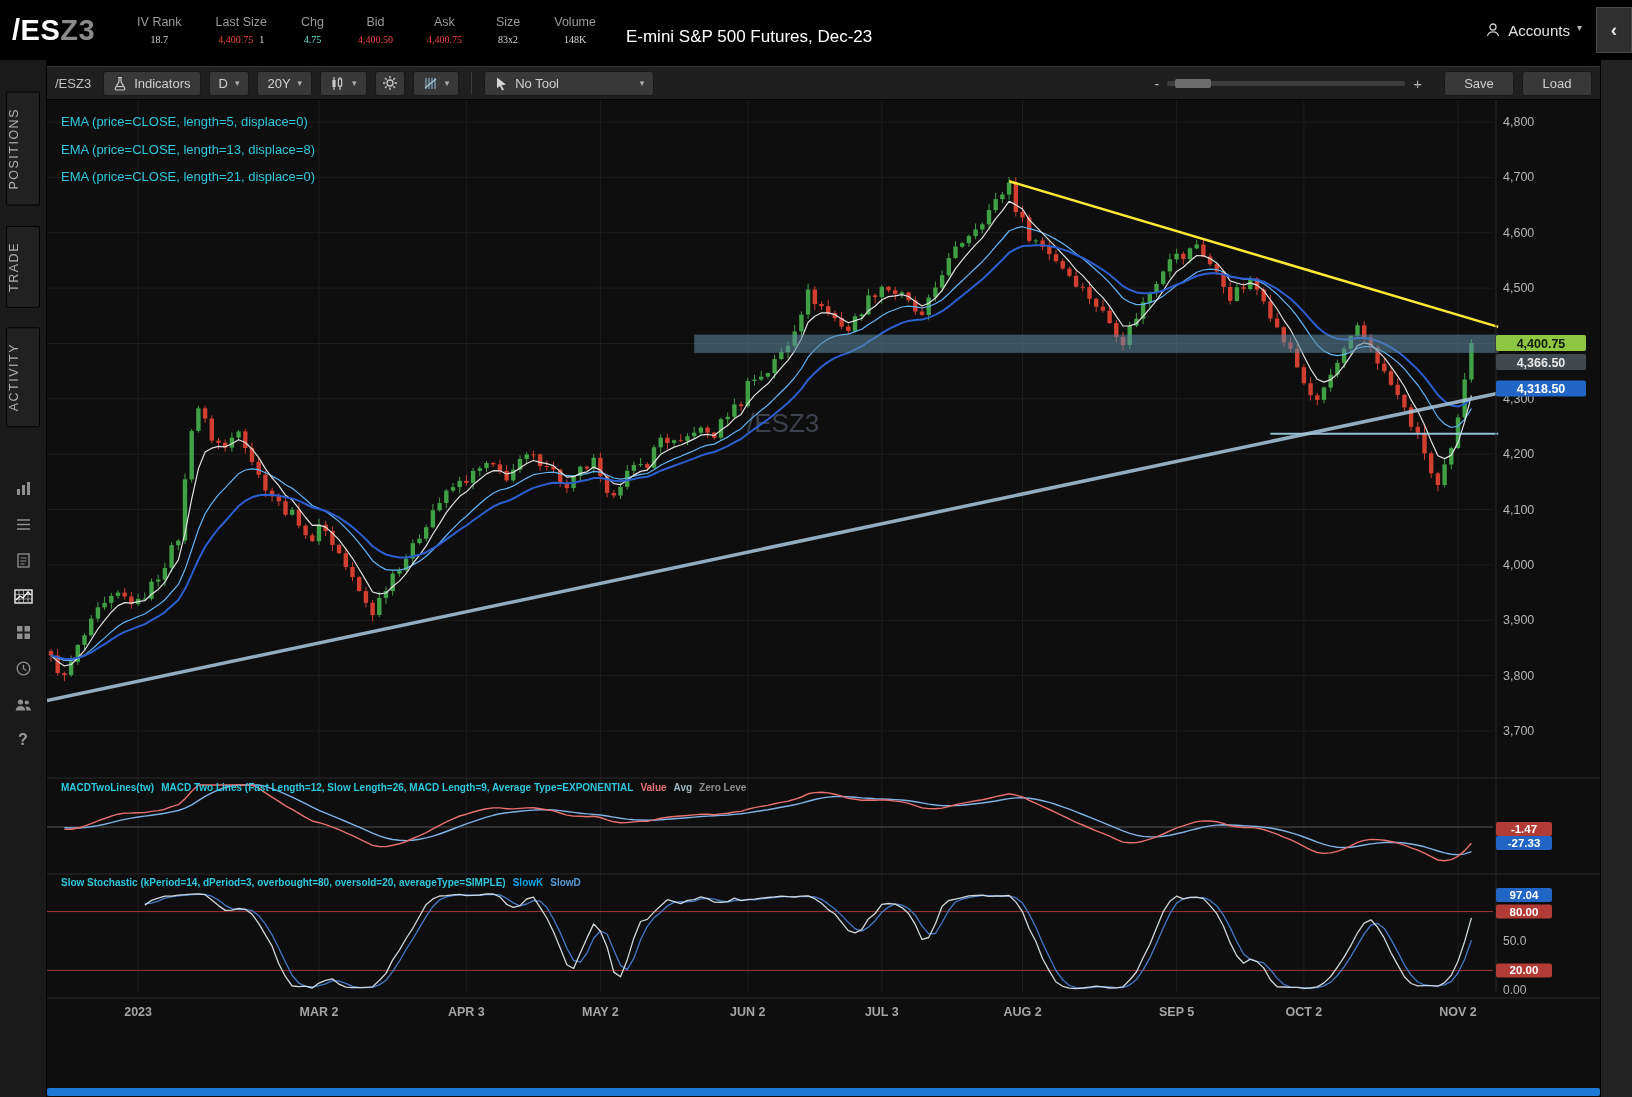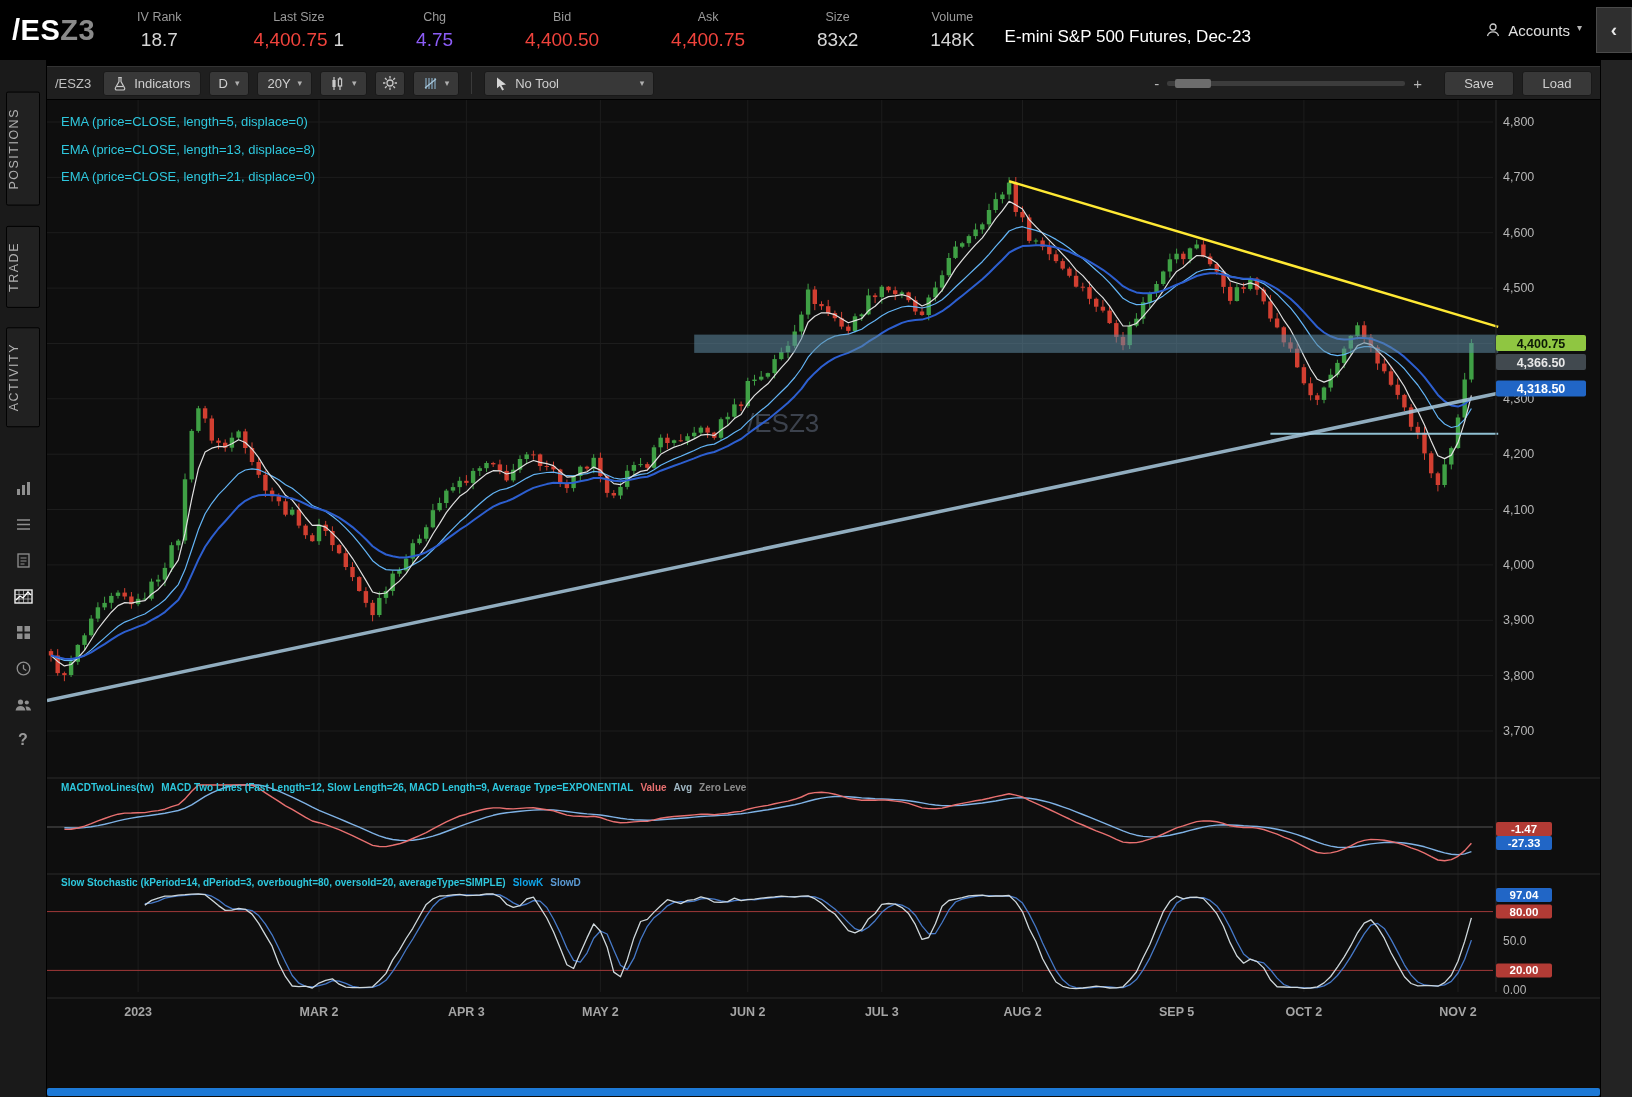--- a/index.html
+++ b/index.html
@@ -5,26 +5,26 @@
   * { box-sizing: border-box; margin: 0; padding: 0; }
   html,body { width:1632px; height:1097px; background:#000; overflow:hidden;
               font-family:"Liberation Sans", sans-serif; }
   .app { width:1632px; height:1097px; display:flex; flex-direction:column; }
 
   
   .header { height:60px; background:#000; display:flex; align-items:center; padding-left:12px; flex:0 0 auto; }
   .sym { font-size:29px; font-weight:700; letter-spacing:.5px; }
   .sym-main { color:#ffffff; }
   .sym-suffix { color:#8a8a8a; }
-  .hfields { display:flex; gap:72px; margin-left:42px; }
+  .hfields { display:flex; gap:34px; margin-left:42px; }
   .hf { display:flex; flex-direction:column; align-items:center; }
   .hf-label { font-size:12.5px; color:#9a9a9a; margin-bottom:5px; }
-  .hf-value { font-size:19px; color:#d6d6d6; }
+  .hf-value { font-size:10px; color:#d6d6d6;font-family:Liberation Serif, serif; }
   .hf-row { display:flex; gap:6px; }
-  .v-red { color:#f0433c; } .v-green { color:#8b5cf6; } .v-white { color:#d6d6d6; }
+  .v-red { color:#f0433c; } .v-green { color:#5eead4; } .v-white { color:#d6d6d6; }
   .htitle { font-size:17px; color:#ffffff; margin-left:30px; margin-top:14px; }
   .accounts { margin-left:auto; display:flex; align-items:flex-start; gap:7px; color:#e0e0e0;
               font-size:15px; cursor:pointer; margin-right:14px; }
   .accounts .chev { color:#b5b5b5; font-size:10px; }
   .collapse-btn { width:36px; height:46px; background:#2f2f2f; border:1px solid #4a4a4a;
                   display:flex; align-items:center; justify-content:center; color:#e8e8e8;
                   font-size:19px; font-weight:700; cursor:pointer; }
 
   
   .body { flex:1; display:flex; min-height:0; }

